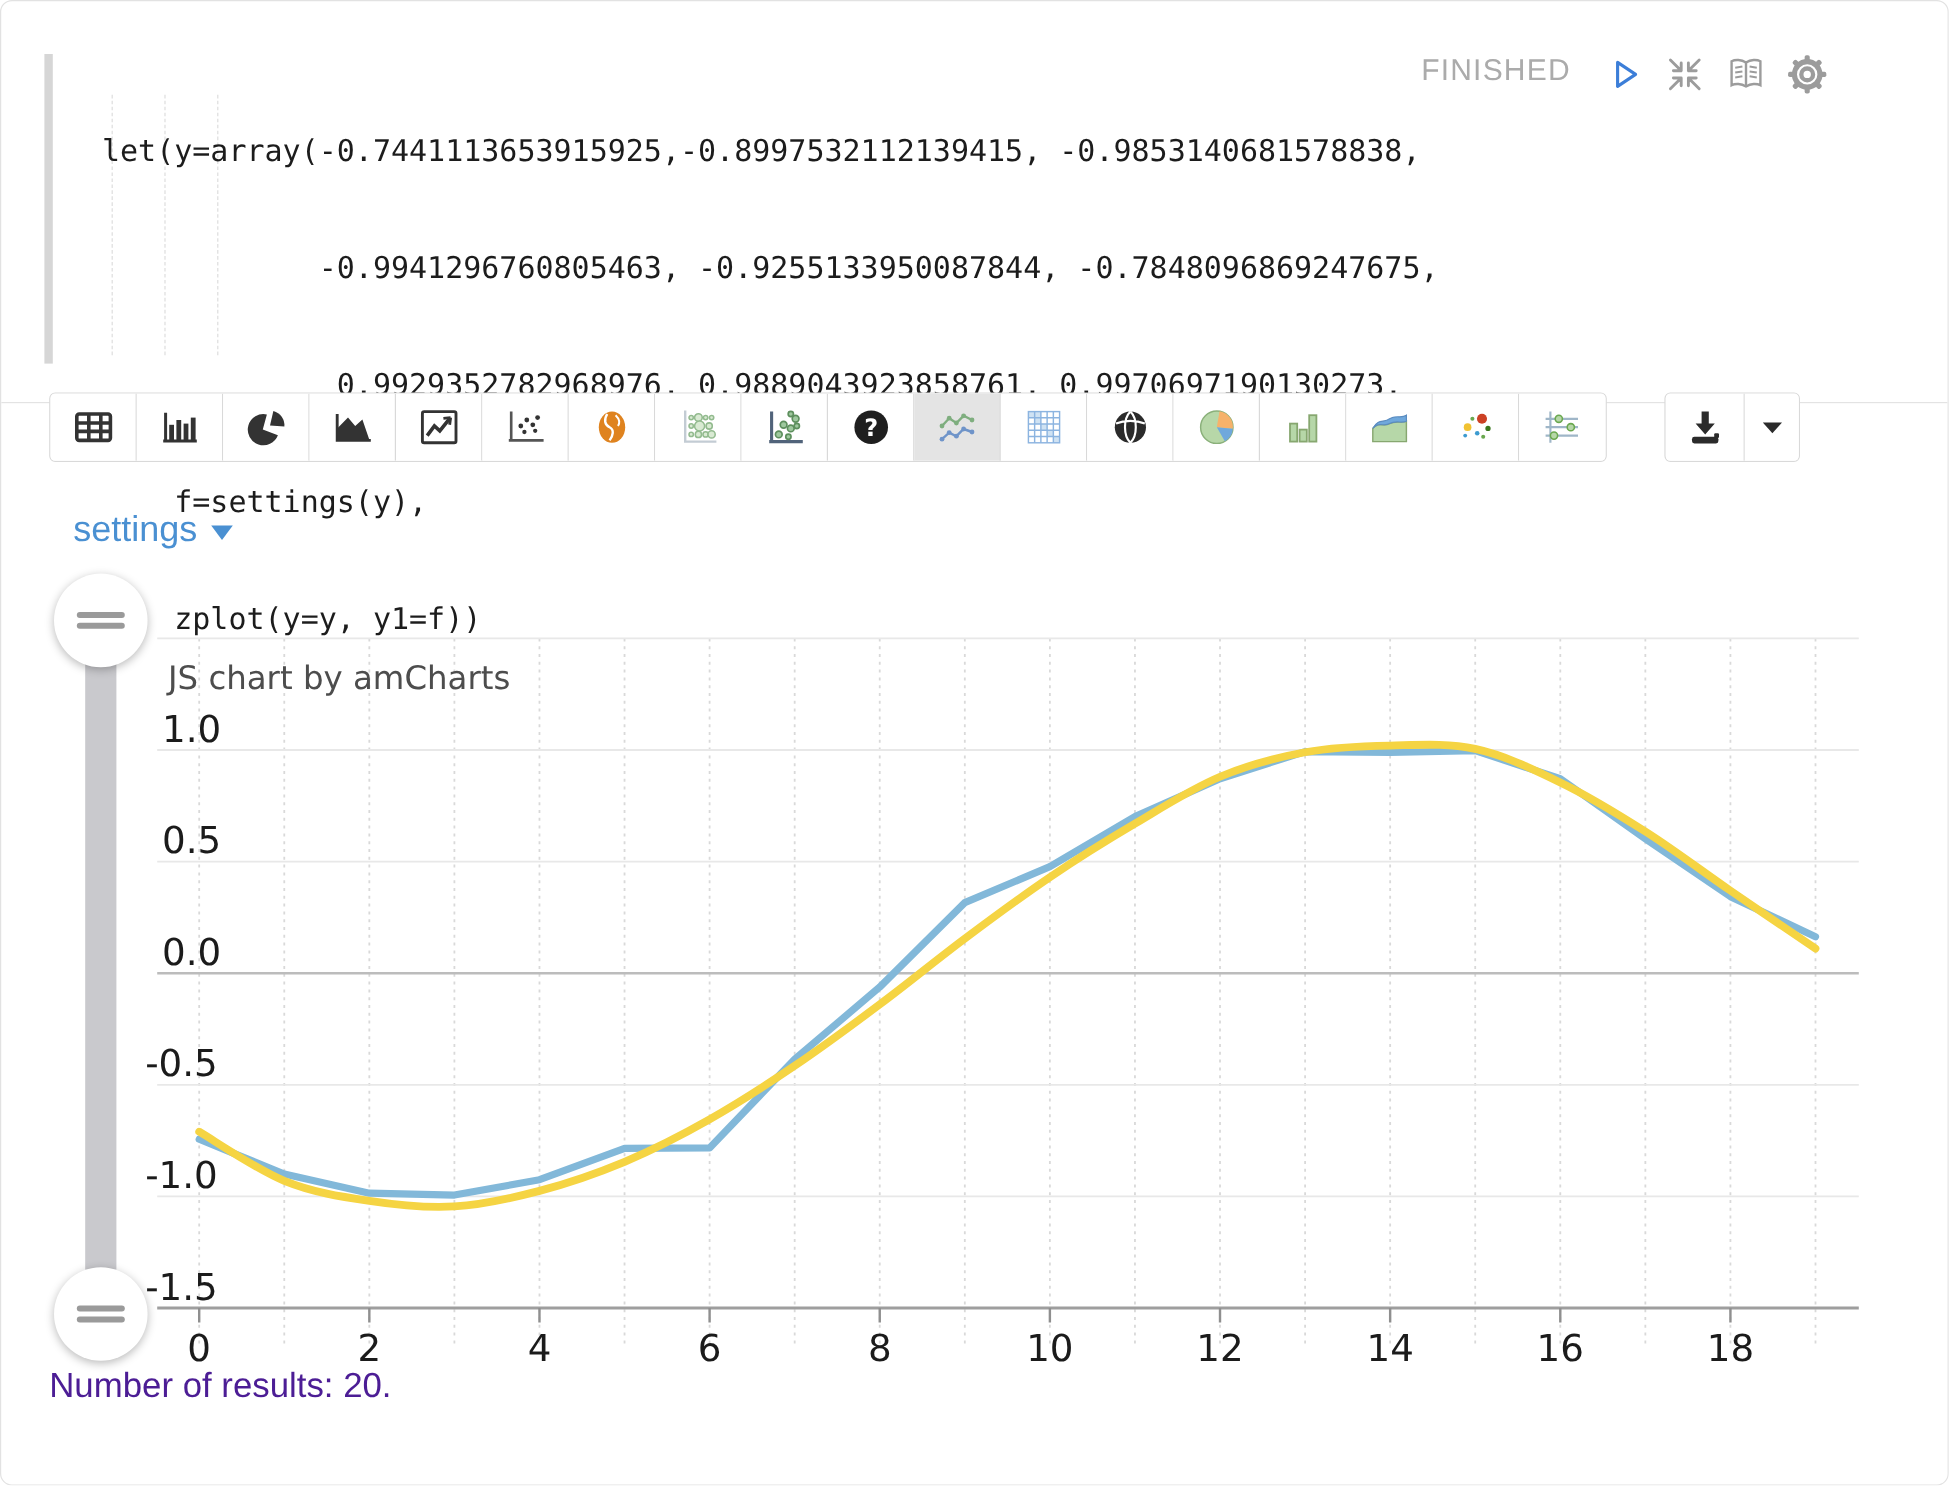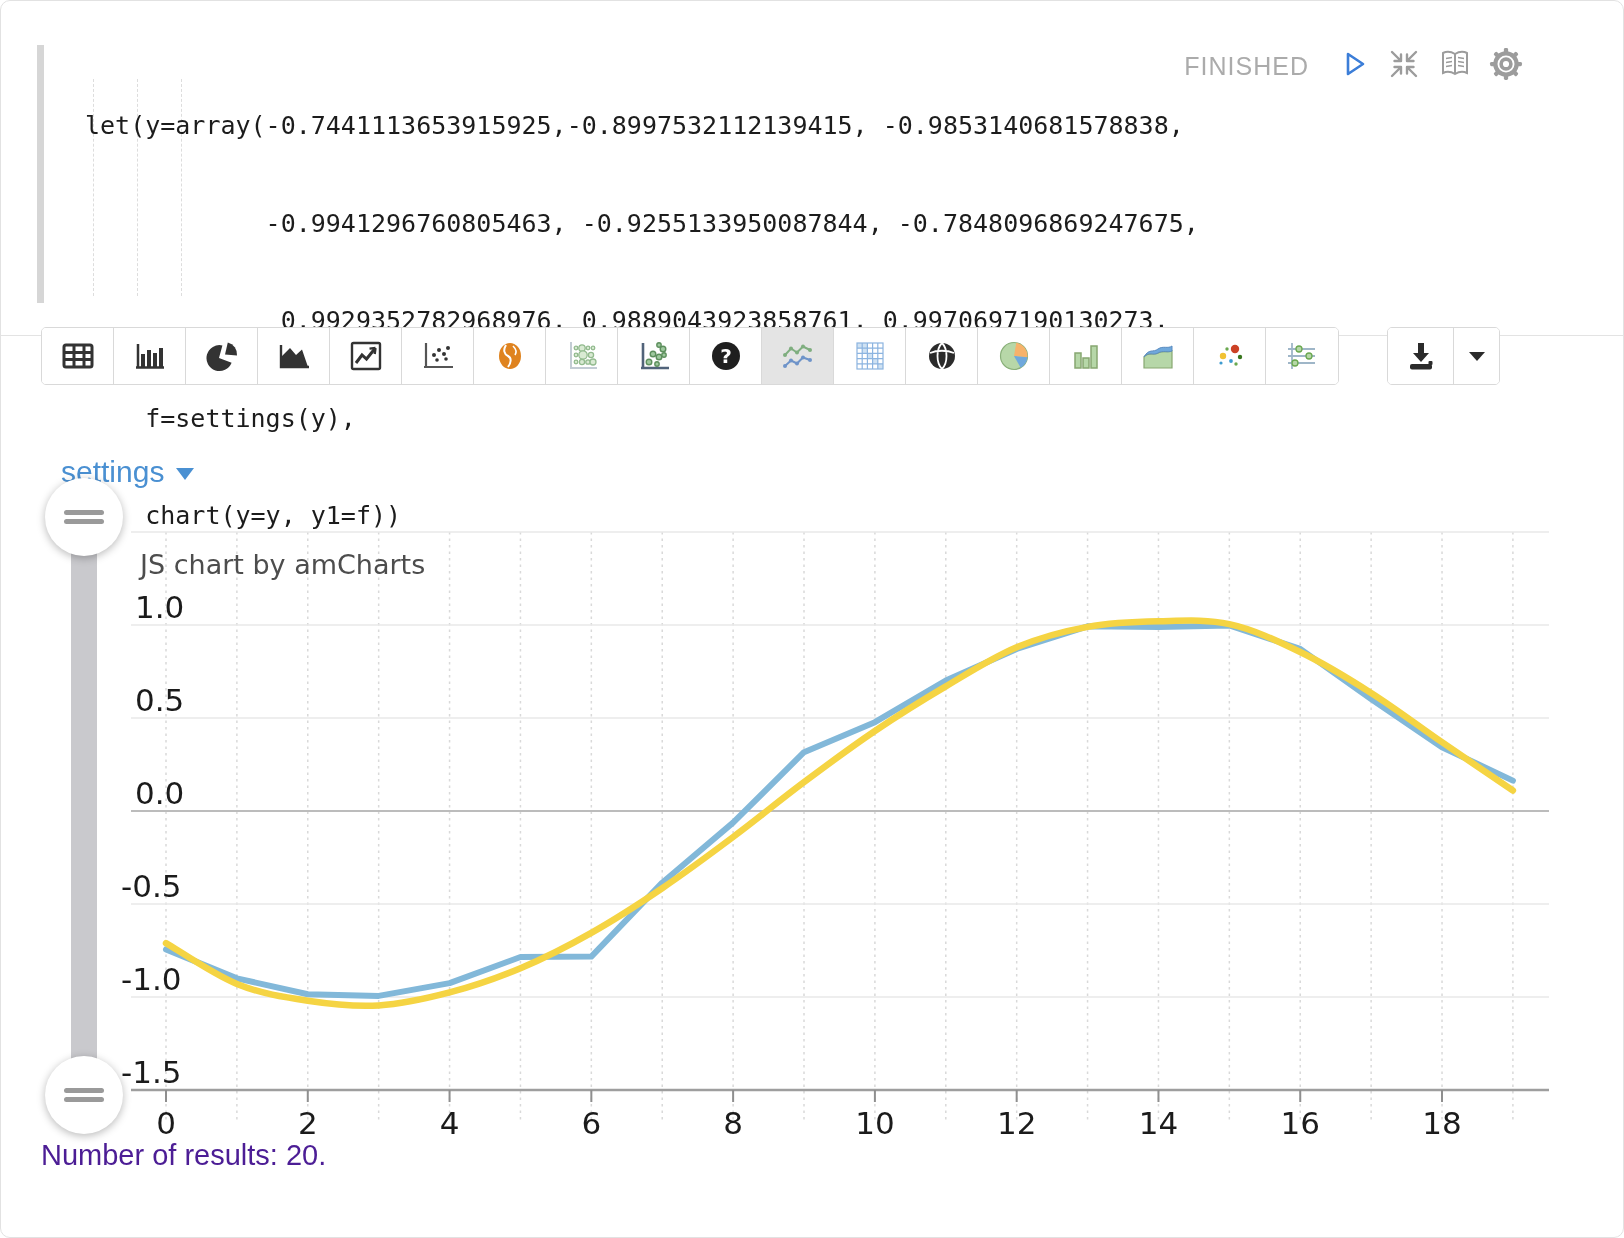--- a/index.html
+++ b/index.html
@@ -2,35 +2,35 @@
 <html><head>
 <meta charset="utf-8">
 <style>
   html,body{margin:0;padding:0;background:#fff;}
   #page{position:relative;width:1622px;height:1236px;background:#fff;border:1px solid #e2e2e2;border-radius:10px;overflow:hidden;font-family:"Liberation Sans",sans-serif;}
   
   #editor{position:absolute;left:0;top:0;width:100%;height:300px;}
   .editor-leftbar{position:absolute;left:36px;top:44px;width:7px;height:258px;background:#d6d6d6;}
   .code-lines{position:absolute;left:57px;top:44px;font-family:"DejaVu Sans Mono","Liberation Mono",monospace;font-size:25px;line-height:32.5px;color:#1c1c1c;white-space:pre;margin-left:27px;}
   .indent-guide{position:absolute;top:78px;height:217px;width:0;border-left:1px dashed #ddd;}
-  #para-controls{position:absolute;top:44px;right:100px;display:flex;align-items:flex-end;gap:17px;height:36px;}
+  #para-controls{position:absolute;top:44px;right:100px;display:flex;align-items:flex-start;gap:17px;height:36px;}
   .status-text{color:#ababab;font-size:25px;letter-spacing:1px;margin-right:10px;}
   .pc-icon{width:34px;height:34px;display:flex;align-items:center;justify-content:center;cursor:pointer;}
   
   .toolbar-rule{position:absolute;left:0;top:334px;width:100%;height:0;border-top:1px solid #e3e3e3;}
   #viz-toolbar{position:absolute;left:40px;top:326px;display:flex;border:1px solid #d9d9d9;border-radius:5px;background:#fff;overflow:hidden;}
   .vbtn{width:72px;height:56px;display:flex;align-items:center;justify-content:center;background:#fff;border:none;border-right:1px solid #d9d9d9;cursor:pointer;padding:0;}
   .vbtn:last-child{border-right:none;}
   .vbtn.selected{background:#e4e4e4;}
   #export-group{position:absolute;left:1386px;top:326px;display:flex;border:1px solid #d9d9d9;border-radius:5px;background:#fff;overflow:hidden;}
   .ebtn{height:56px;display:flex;align-items:center;justify-content:center;background:#fff;border:none;cursor:pointer;padding:0;}
   .ebtn.dl{width:66px;border-right:1px solid #d9d9d9;}
   .ebtn.caret{width:45px;}
   
-  #settings-toggle{position:absolute;left:60px;top:424px;display:flex;align-items:center;gap:12px;cursor:pointer;margin-top:30px;}
+  #settings-toggle{position:absolute;left:60px;top:424px;display:flex;align-items:center;gap:12px;cursor:pointer;}
   #settings-toggle .lbl{color:#4a90d2;font-size:30px;}
   #settings-toggle .tri{width:0;height:0;border-left:9px solid transparent;border-right:9px solid transparent;border-top:12px solid #4a90d2;margin-top:4px;}
   
   #zoom-track{position:absolute;left:70px;top:516px;width:26px;height:578px;background:#c9c9cd;}
   .zoom-handle{position:absolute;left:44px;width:78px;height:78px;background:#fff;border-radius:50%;box-shadow:0 2px 8px rgba(0,0,0,0.28);cursor:pointer;}
   .zoom-handle .bar{position:absolute;left:19px;width:40px;height:4.5px;background:#9a9a9a;border-radius:3px;}
   .zoom-handle .bar.b1{top:32px;} .zoom-handle .bar.b2{top:41px;}
   #chart-svg{position:absolute;left:0;top:480px;}
   
   #result-count{position:absolute;left:40px;top:1138px;color:#4c1d95;font-size:29px;}
@@ -43,21 +43,21 @@
   <div id="editor">
     <div class="editor-leftbar"></div>
     <div class="indent-guide" style="left:92px;"></div>
     <div class="indent-guide" style="left:136px;"></div>
     <div class="indent-guide" style="left:180px;"></div>
     <div class="code-lines">
       <div>let(y=array(-0.7441113653915925,-0.8997532112139415, -0.9853140681578838,</div>
       <div>            -0.9941296760805463, -0.9255133950087844, -0.7848096869247675,</div>
       <div>             0.9929352782968976, 0.9889043923858761, 0.9970697190130273,</div>
       <div>    f=settings(y),</div>
-      <div>    chart(y=y, y1=f))</div>
+      <div>    zplot(y=y, y1=f))</div>
     </div>
   </div>
 
   <div id="para-controls">
     <span class="status-text">FINISHED</span>
     <span class="pc-icon" title="">
       <svg width="32" height="32" viewBox="0 0 32 32">
         <path d="M11 6 L26 16 L11 26 Z" fill="none" stroke="#3c7ed8" stroke-width="2.6" stroke-linejoin="round"></path>
       </svg>
     </span>

